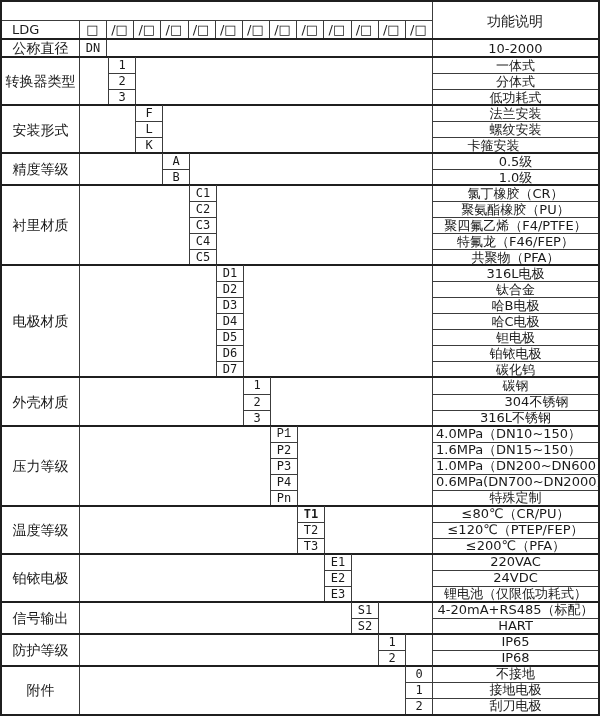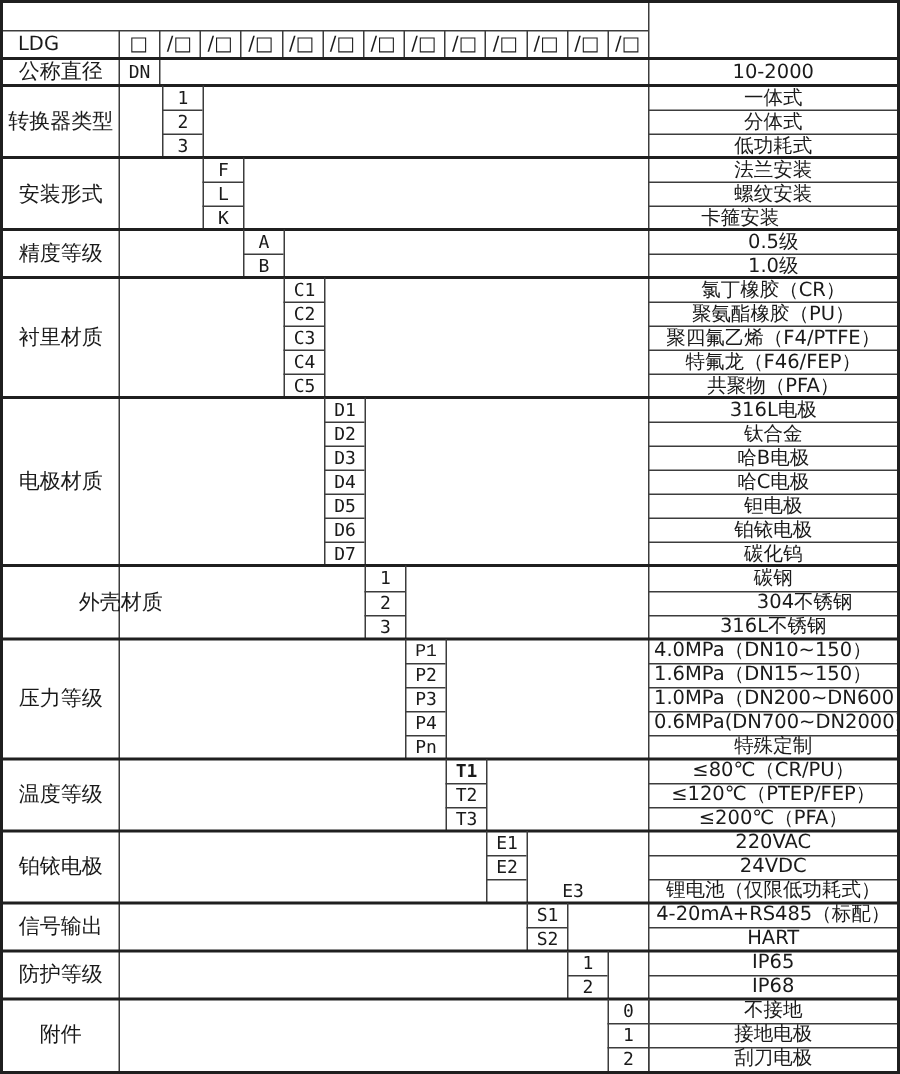--- a/index.html
+++ b/index.html
@@ -18,20 +18,21 @@
   .code{font-size:12px;font-family:"DejaVu Sans Mono",monospace}
   .prefix{justify-content:flex-start;padding-left:10px;box-sizing:border-box;font-size:13px}
   .box{font-size:13px}
   .vline,.hline{position:absolute;background:#3c3c3c}
   .divider{position:absolute;background:#1f1f1f}
 </style>
 </head>
 <body>
 
 <div id="table">
+  <div class="cell label" style="left:430px;top:0;width:166px;height:37px">功能说明</div>
   <div class="cell prefix" style="left:0;top:18px;width:77px;height:19px">LDG</div>
   <div id="cells">
       <div class="hline" style="left: 0px; top: 18px; width: 430px; height: 1px;"></div>
       <div class="vline" style="left: 77px; top: 18px; width: 1px; height: 694px;"></div>
       <div class="vline" style="left: 104px; top: 18px; width: 1px; height: 37px;"></div>
       <div class="vline" style="left: 430px; top: 0px; width: 1px; height: 712px;"></div>
       <div class="cell box" style="left: 77px; top: 18px; width: 27px; height: 19px;">□</div>
       <div class="cell box" style="left: 104px; top: 18px; width: 27.1667px; height: 19px;">/□</div>
       <div class="vline" style="left: 131.167px; top: 18px; width: 1px; height: 19px;"></div>
       <div class="cell box" style="left: 131.167px; top: 18px; width: 27.1667px; height: 19px;">/□</div>
@@ -143,21 +144,21 @@
       <div class="cell" style="left: 431px; top: 327.415px; width: 165px; height: 16.0244px;">钽电极</div>
       <div class="hline" style="left: 214px; top: 343.439px; width: 27px; height: 1px;"></div>
       <div class="hline" style="left: 430px; top: 343.439px; width: 166px; height: 1px;"></div>
       <div class="cell code" style="left: 215px; top: 343.439px; width: 26px; height: 16.0244px;">D6</div>
       <div class="cell" style="left: 431px; top: 343.439px; width: 165px; height: 16.0244px;">铂铱电极</div>
       <div class="hline" style="left: 214px; top: 359.463px; width: 27px; height: 1px;"></div>
       <div class="hline" style="left: 430px; top: 359.463px; width: 166px; height: 1px;"></div>
       <div class="cell code" style="left: 215px; top: 359.463px; width: 26px; height: 16.0244px;">D7</div>
       <div class="cell" style="left: 431px; top: 359.463px; width: 165px; height: 16.0244px;">碳化钨</div>
       <div class="divider" style="left: 0px; top: 374.488px; width: 596px; height: 2px;"></div>
-      <div class="cell label" style="left: 0px; top: 375.488px; width: 77px; height: 48.0732px; padding-left: 40px;">外壳材质</div>
+      <div class="cell label" style="left: 0px; top: 375.488px; width: 77px; height: 48.0732px;">外壳材质</div>
       <div class="vline" style="left: 241px; top: 375.488px; width: 1px; height: 48.0732px;"></div>
       <div class="vline" style="left: 268px; top: 375.488px; width: 1px; height: 48.0732px;"></div>
       <div class="cell code" style="left: 242px; top: 375.488px; width: 26px; height: 16.0244px;">1</div>
       <div class="cell" style="left: 431px; top: 375.488px; width: 165px; height: 16.0244px;">碳钢</div>
       <div class="hline" style="left: 241px; top: 391.512px; width: 27px; height: 1px;"></div>
       <div class="hline" style="left: 430px; top: 391.512px; width: 166px; height: 1px;"></div>
       <div class="cell code" style="left: 242px; top: 391.512px; width: 26px; height: 16.0244px;">2</div>
       <div class="cell" style="left: 452px; top: 391.512px; width: 165px; height: 16.0244px;">304不锈钢</div>
       <div class="hline" style="left: 241px; top: 407.537px; width: 27px; height: 1px;"></div>
       <div class="hline" style="left: 430px; top: 407.537px; width: 166px; height: 1px;"></div>
@@ -204,21 +205,21 @@
       <div class="vline" style="left: 322px; top: 551.756px; width: 1px; height: 48.0732px;"></div>
       <div class="vline" style="left: 349px; top: 551.756px; width: 1px; height: 48.0732px;"></div>
       <div class="cell code" style="left: 323px; top: 551.756px; width: 26px; height: 16.0244px;">E1</div>
       <div class="cell" style="left: 431px; top: 551.756px; width: 165px; height: 16.0244px;">220VAC</div>
       <div class="hline" style="left: 322px; top: 567.78px; width: 27px; height: 1px;"></div>
       <div class="hline" style="left: 430px; top: 567.78px; width: 166px; height: 1px;"></div>
       <div class="cell code" style="left: 323px; top: 567.78px; width: 26px; height: 16.0244px;">E2</div>
       <div class="cell" style="left: 431px; top: 567.78px; width: 165px; height: 16.0244px;">24VDC</div>
       <div class="hline" style="left: 322px; top: 583.805px; width: 27px; height: 1px;"></div>
       <div class="hline" style="left: 430px; top: 583.805px; width: 166px; height: 1px;"></div>
-      <div class="cell code" style="left: 323px; top: 583.805px; width: 26px; height: 16.0244px; margin-left: 44px;">E3</div>
+      <div class="cell code" style="left: 323px; top: 583.805px; width: 26px; height: 16.0244px;">E3</div>
       <div class="cell" style="left: 431px; top: 583.805px; width: 165px; height: 16.0244px;">锂电池（仅限低功耗式）</div>
       <div class="divider" style="left: 0px; top: 598.829px; width: 596px; height: 2px;"></div>
       <div class="cell label" style="left: 0px; top: 599.829px; width: 77px; height: 32.0488px;">信号输出</div>
       <div class="vline" style="left: 349px; top: 599.829px; width: 1px; height: 32.0488px;"></div>
       <div class="vline" style="left: 376px; top: 599.829px; width: 1px; height: 32.0488px;"></div>
       <div class="cell code" style="left: 350px; top: 599.829px; width: 26px; height: 16.0244px;">S1</div>
       <div class="cell" style="left: 431px; top: 599.829px; width: 165px; height: 16.0244px;">4-20mA+RS485（标配）</div>
       <div class="hline" style="left: 349px; top: 615.854px; width: 27px; height: 1px;"></div>
       <div class="hline" style="left: 430px; top: 615.854px; width: 166px; height: 1px;"></div>
       <div class="cell code" style="left: 350px; top: 615.854px; width: 26px; height: 16.0244px;">S2</div>

